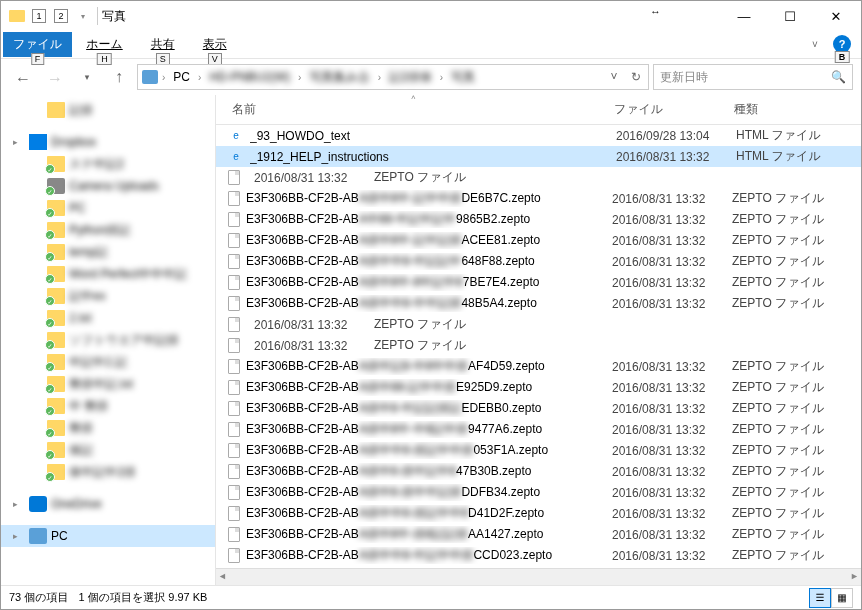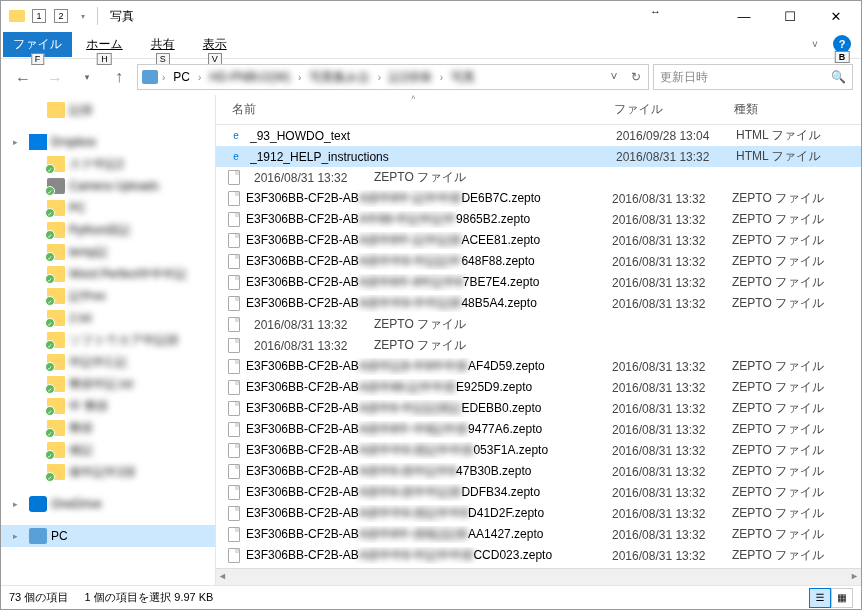--- a/index.html
+++ b/index.html
@@ -4,21 +4,21 @@
 <style>
 * { margin: 0; padding: 0; box-sizing: border-box; font-family: "Segoe UI", "Yu Gothic UI", sans-serif; }
 body { background: #fff; width: 862px; height: 610px; overflow: hidden; border: 1px solid #999; position: relative; }
 
 .title-bar { height: 30px; display: flex; align-items: center; padding: 0 2px 0 6px; background: #fff; }
 .title-bar .qat { display: flex; gap: 2px; align-items: center; }
 .qat-icon { width: 20px; height: 20px; display: flex; align-items: center; justify-content: center; font-size: 11px; position: relative; }
 .qat-icon .box { width: 14px; height: 14px; border: 1px solid #888; background: #fff; display: flex; align-items: center; justify-content: center; font-size: 9px; }
 .qat-icon .folder { width: 16px; height: 12px; background: #ffd766; border-radius: 1px; position: relative; }
 .separator { width: 1px; height: 18px; background: #ccc; margin: 0 4px; }
-.title-text { margin-left: 8px; font-size: 12px; }
+.title-text { font-size: 12px; }
 .title-controls { margin-left: auto; display: flex; }
 .title-controls .ctl { width: 46px; height: 30px; display: flex; align-items: center; justify-content: center; font-size: 13px; cursor: pointer; }
 .resize-indicator { position: absolute; top: 3px; right: 200px; font-size: 11px; }
 
 .ribbon-tabs { display: flex; align-items: center; height: 28px; padding: 0 2px; border-bottom: 1px solid #e5e5e5; }
 .ribbon-tabs .file-tab { background: #1979ca; color: #fff; padding: 4px 10px; font-size: 12px; position: relative; }
 .ribbon-tabs .tab { padding: 4px 14px; font-size: 12px; position: relative; text-decoration: underline; }
 .key-hint { position: absolute; bottom: -8px; left: 50%; transform: translateX(-50%); background: #f5f5f5; border: 1px solid #888; font-size: 9px; padding: 0 3px; color: #000; }
 .ribbon-controls { margin-left: auto; display: flex; gap: 8px; padding-right: 8px; }
 .ribbon-controls .rc { width: 20px; height: 20px; display: flex; align-items: center; justify-content: center; cursor: pointer; }
@@ -60,21 +60,21 @@
 .file-row.selected { background: #cce8ff; }
 .file-row .icon { width: 16px; height: 16px; margin: 0 6px 0 12px; flex-shrink: 0; display: flex; align-items: center; justify-content: center; }
 .file-row .icon.html { font-size: 10px; color: #0078d7; }
 .file-row .icon.file { border: 1px solid #aaa; border-radius: 1px; width: 12px; height: 15px; background: #fff; position: relative; }
 .file-row .icon.file::after { content: ""; position: absolute; top: 0; right: 0; width: 4px; height: 4px; background: #ddd; }
 .file-row .fn { width: 358px; overflow: hidden; white-space: nowrap; }
 .file-row .fn .blur { filter: blur(3px); }
 .file-row .date { width: 120px; color: #444; padding-left: 8px; }
 .file-row .type { width: 110px; color: #444; padding-left: 8px; }
 
-.status-bar { position: absolute; bottom: 0; left: 0; right: 0; height: 24px; border-top: 1px solid #e5e5e5; display: flex; align-items: center; padding: 0 8px; font-size: 11px; gap: 16px; background: #fff; }
+.status-bar { position: absolute; bottom: 0; left: 0; right: 0; height: 24px; border-top: 1px solid #e5e5e5; display: flex; align-items: center; padding: 0 8px; font-size: 11px; gap: 10px; background: #fff; }
 .status-bar .views { margin-left: auto; display: flex; }
 .status-bar .view-btn { width: 22px; height: 20px; border: 1px solid #ccc; display: flex; align-items: center; justify-content: center; font-size: 10px; cursor: pointer; }
 .status-bar .view-btn.active { background: #cce8ff; border-color: #0078d7; }
 
 .scrollbar-h { height: 17px; background: #f0f0f0; border-top: 1px solid #ddd; position: relative; }
 .scrollbar-h::before { content: "◄"; position: absolute; left: 2px; top: 2px; font-size: 9px; color: #888; }
 .scrollbar-h::after { content: "►"; position: absolute; right: 2px; top: 2px; font-size: 9px; color: #888; }
 </style>
 </head>
 <body>

